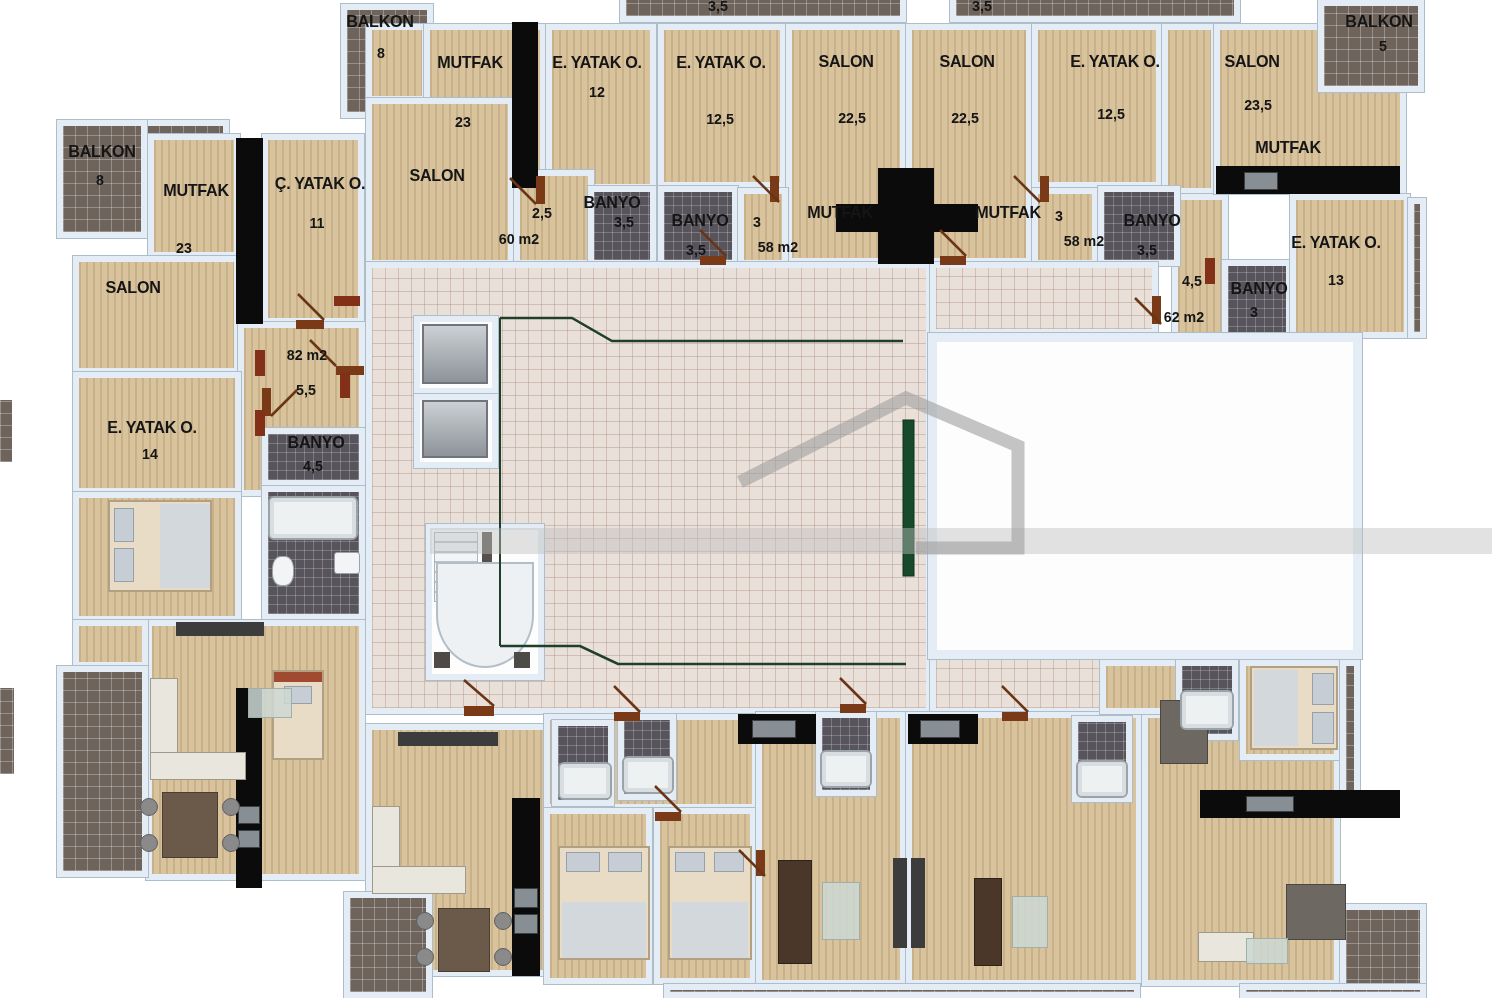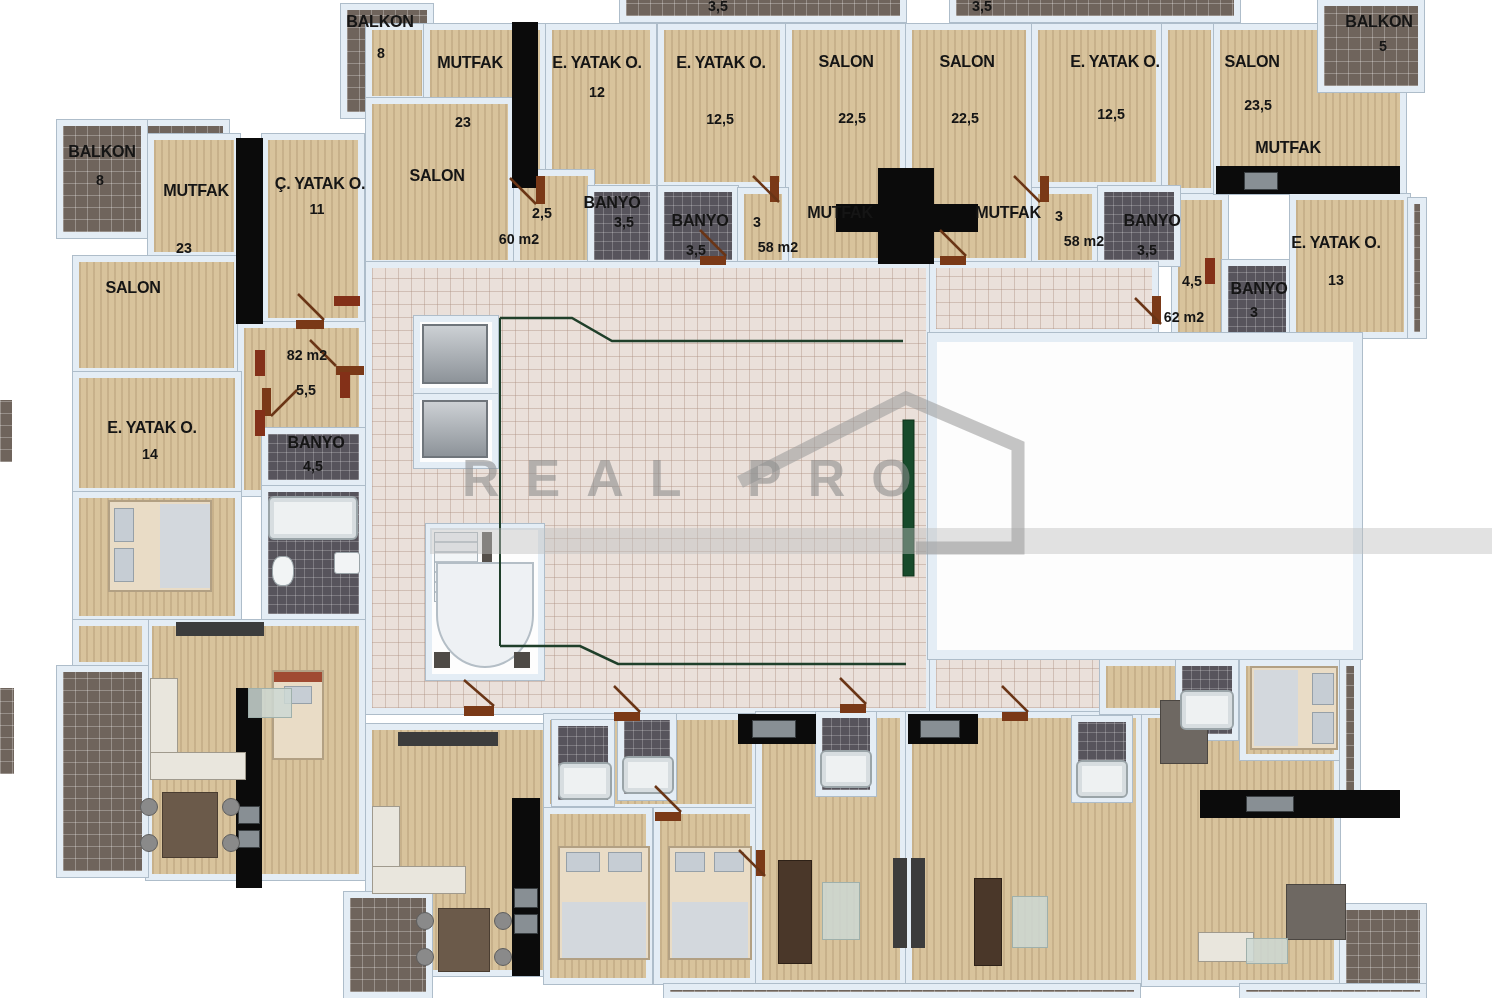--- a/index.html
+++ b/index.html
@@ -269,21 +269,21 @@
       <line x1="681" y1="812" x2="655" y2="786"></line>
       <line x1="765" y1="876" x2="739" y2="850"></line>
     </g>
   </svg>
 
   <span class="lbl" style="left:102px;top:152px">BALKON</span>
   <span class="num" style="left:100px;top:179px">8</span>
   <span class="lbl" style="left:196px;top:191px">MUTFAK</span>
   <span class="num" style="left:184px;top:247px">23</span>
   <span class="lbl" style="left:320px;top:184px">Ç. YATAK O.</span>
-  <span class="num" style="left:317px;top:208px">11</span>
+  <span class="num" style="left:317px;top:222px">11</span>
   <span class="lbl" style="left:133px;top:288px">SALON</span>
   <span class="num" style="left:307px;top:354px">82 m2</span>
   <span class="num" style="left:306px;top:389px">5,5</span>
   <span class="lbl" style="left:152px;top:428px">E. YATAK O.</span>
   <span class="num" style="left:150px;top:453px">14</span>
   <span class="lbl" style="left:316px;top:443px">BANYO</span>
   <span class="num" style="left:313px;top:465px">4,5</span>
 
   <span class="lbl" style="left:380px;top:22px">BALKON</span>
   <span class="num" style="left:381px;top:52px">8</span>
@@ -328,15 +328,14 @@
   <span class="num" style="left:1184px;top:316px">62 m2</span>
   <span class="lbl" style="left:1259px;top:289px">BANYO</span>
   <span class="num" style="left:1254px;top:311px">3</span>
   <span class="lbl" style="left:1336px;top:243px">E. YATAK O.</span>
   <span class="num" style="left:1336px;top:279px">13</span>
 
   <div class="wm-bar"></div>
   <svg class="wm-house" width="1500" height="998">
     <path d="M740,482 L906,398 L1018,446 L1018,548 L916,548" fill="none" stroke="rgba(158,158,158,0.6)" stroke-width="13"></path>
   </svg>
-  <div class="wm-1">REAL PRO</div>
 
 </div>
 
 </body></html>

